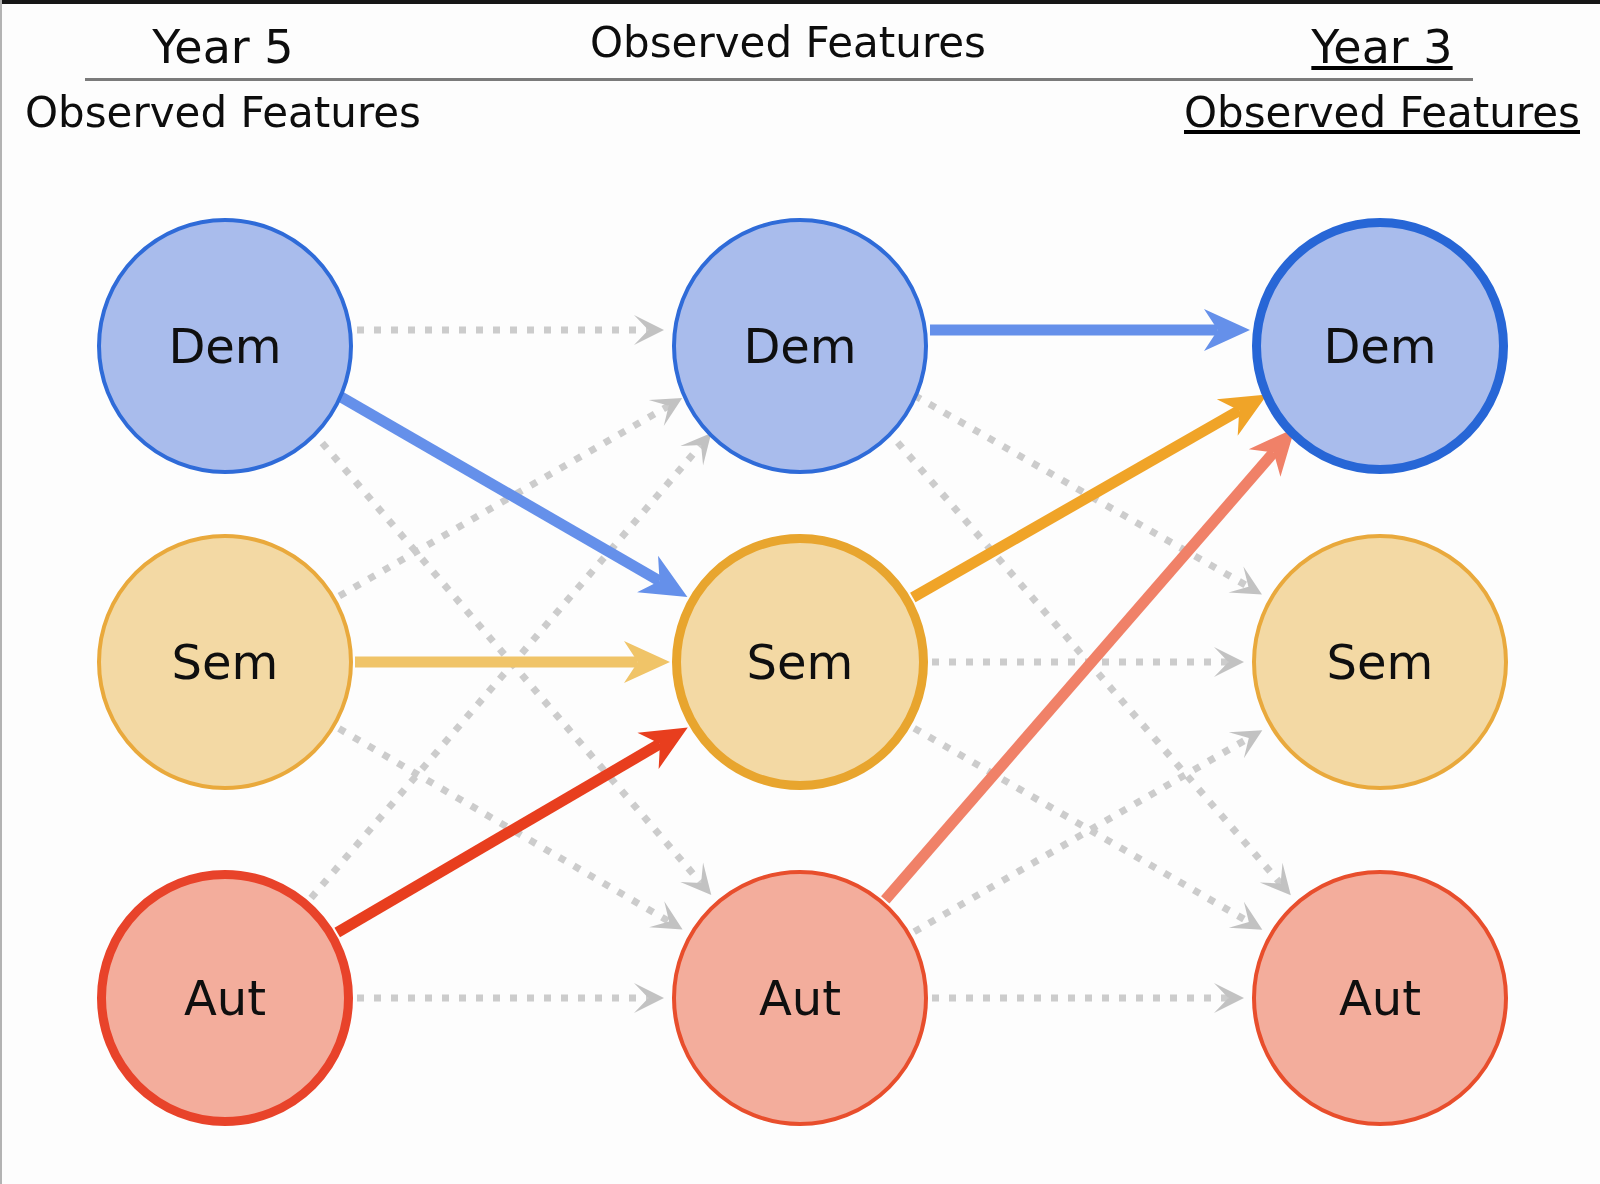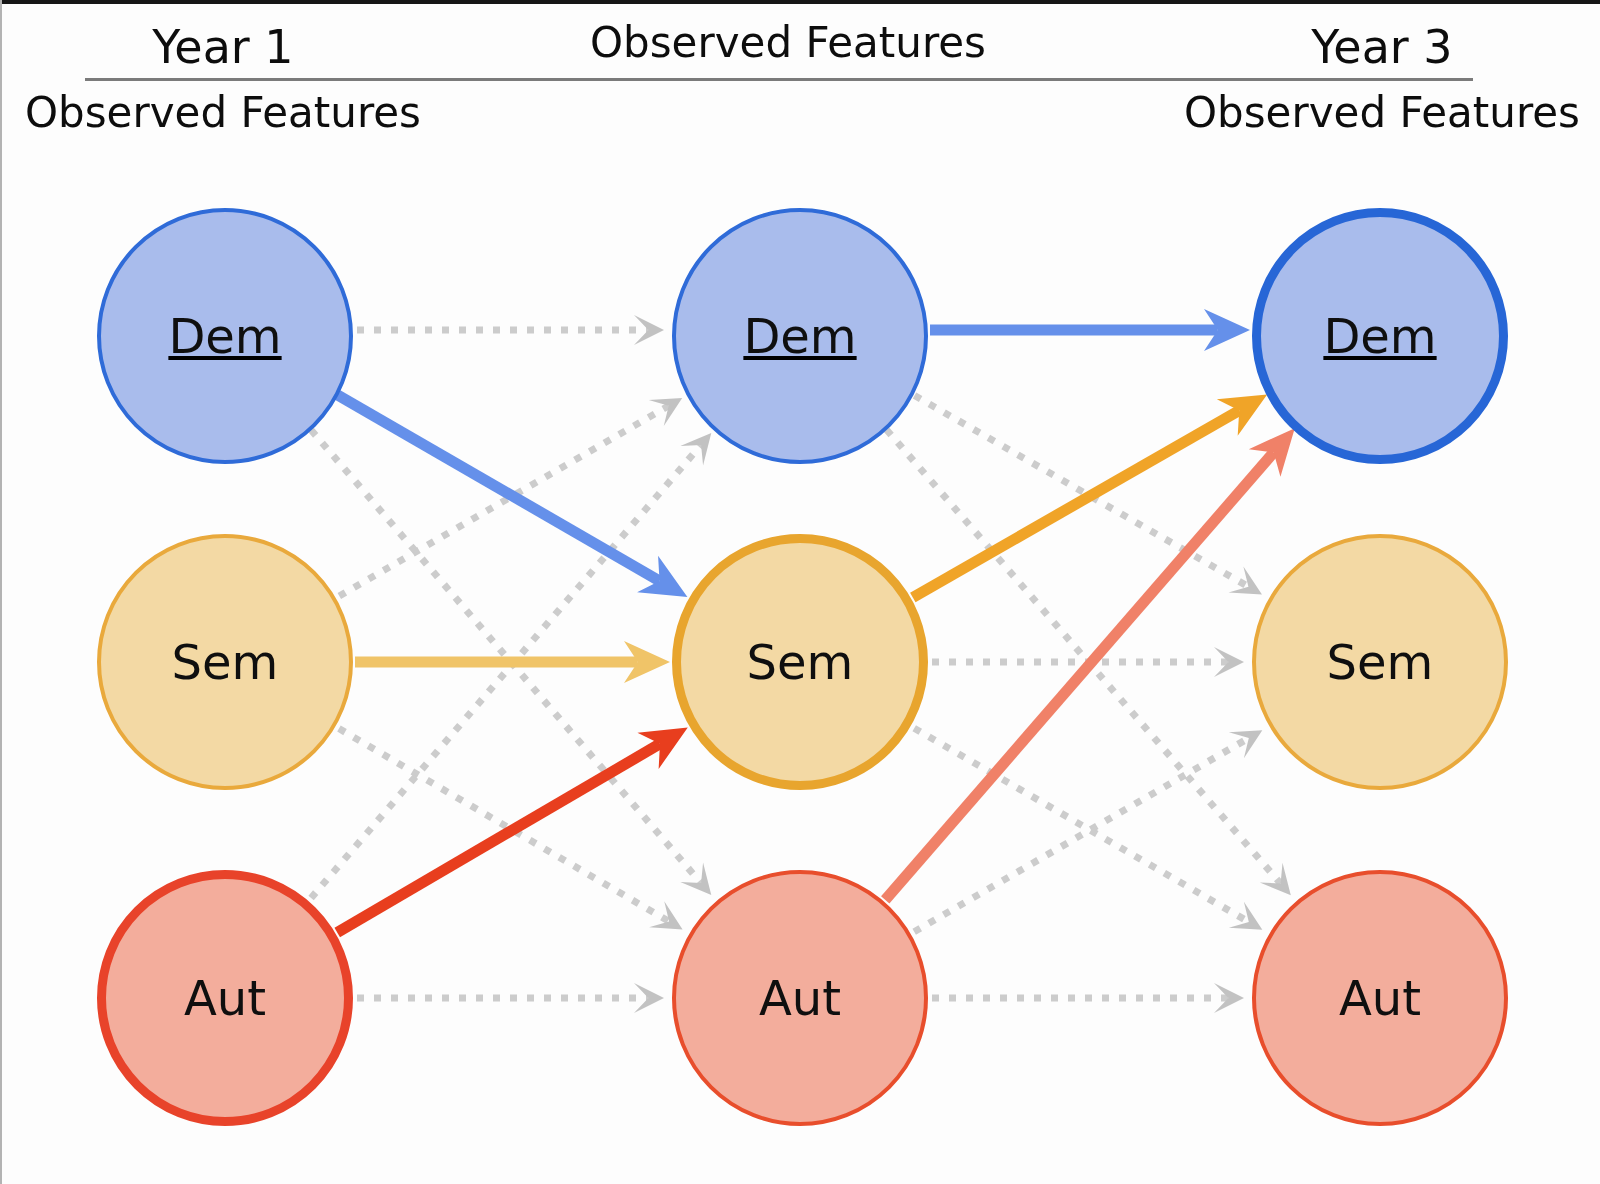--- a/index.html
+++ b/index.html
@@ -11,46 +11,46 @@
   .canvas{position:relative;width:1600px;height:1184px;background:#fdfdfd;}
   .top-edge{position:absolute;left:0;top:0;width:1600px;height:4px;background:#161616;}
   .left-edge{position:absolute;left:0;top:0;width:2px;height:1184px;background:#b3b3b3;}
 
   
   .col-header{position:absolute;top:0;transform:translateX(-50%);text-align:center;white-space:nowrap;}
   .col-header .year{font-size:46px;color:#0d0d0d;line-height:1;margin-top:24px;}
   .col-header .sub{font-size:42px;color:#0d0d0d;line-height:1;margin-top:22px;}
   .h1{left:223px;}
   .h2{left:788px;}
-  .h3{left:1382px;}
+  .h3{left:1382px;text-decoration:underline;}
   .underline{position:absolute;left:85px;top:78px;width:1388px;height:3px;background:#7b7b7b;}
 
   
   #edges{position:absolute;left:0;top:0;}
 
   
   .node{
     position:absolute;width:256px;height:256px;border-radius:50%;
     box-sizing:border-box;border:4px solid #000;
     display:flex;align-items:center;justify-content:center;
     transform:translate(-50%,-50%);
   }
   .node span{font-size:48px;color:#0f0f0f;}
   .c1{left:225px;} .c2{left:800px;} .c3{left:1380px;}
-  .rdem{top:336px;text-decoration:underline;} .rsem{top:662px;align-items:center;} .raut{top:998px;}
+  .rdem{top:346px;} .rsem{top:662px;align-items:center;} .raut{top:998px;}
 </style>
 </head>
 <body>
 
 <div class="canvas">
   <div class="top-edge"></div>
   <div class="left-edge"></div>
 
   <div class="col-header h1">
-    <div class="year">Year 1</div>
+    <div class="year">Year 5</div>
     <div class="sub">Observed Features</div>
   </div>
   <div class="col-header h2">
     <div class="sub">Observed Features</div>
   </div>
   <div class="col-header h3">
     <div class="year">Year 3</div>
     <div class="sub">Observed Features</div>
   </div>
   <div class="underline"></div>

